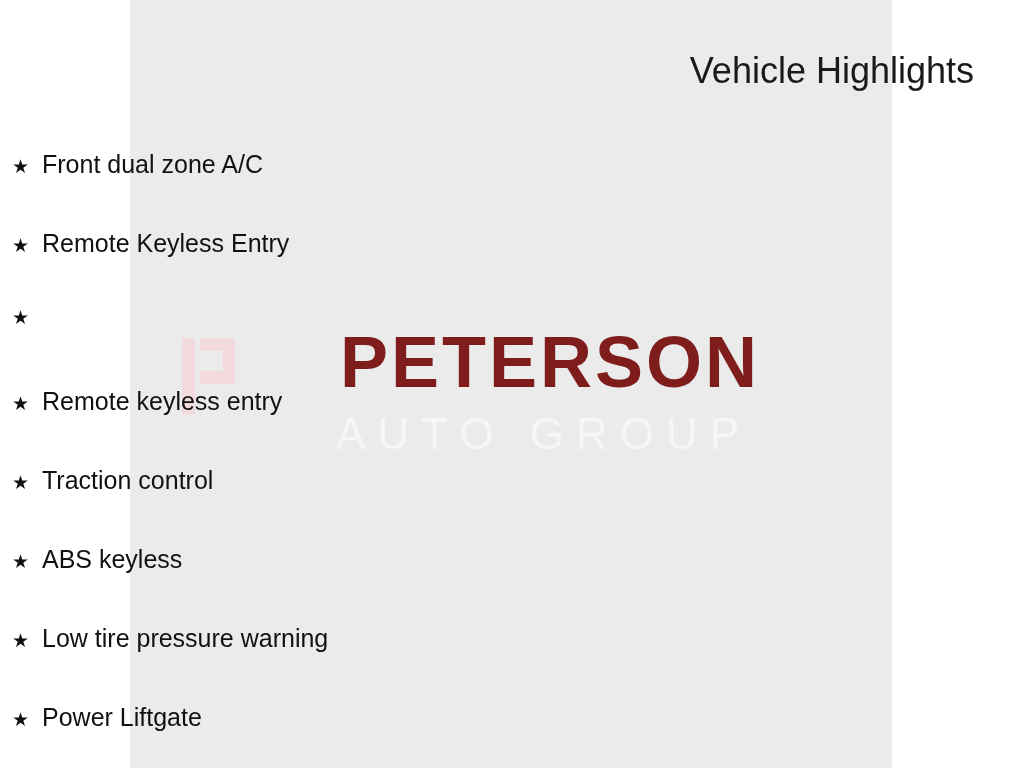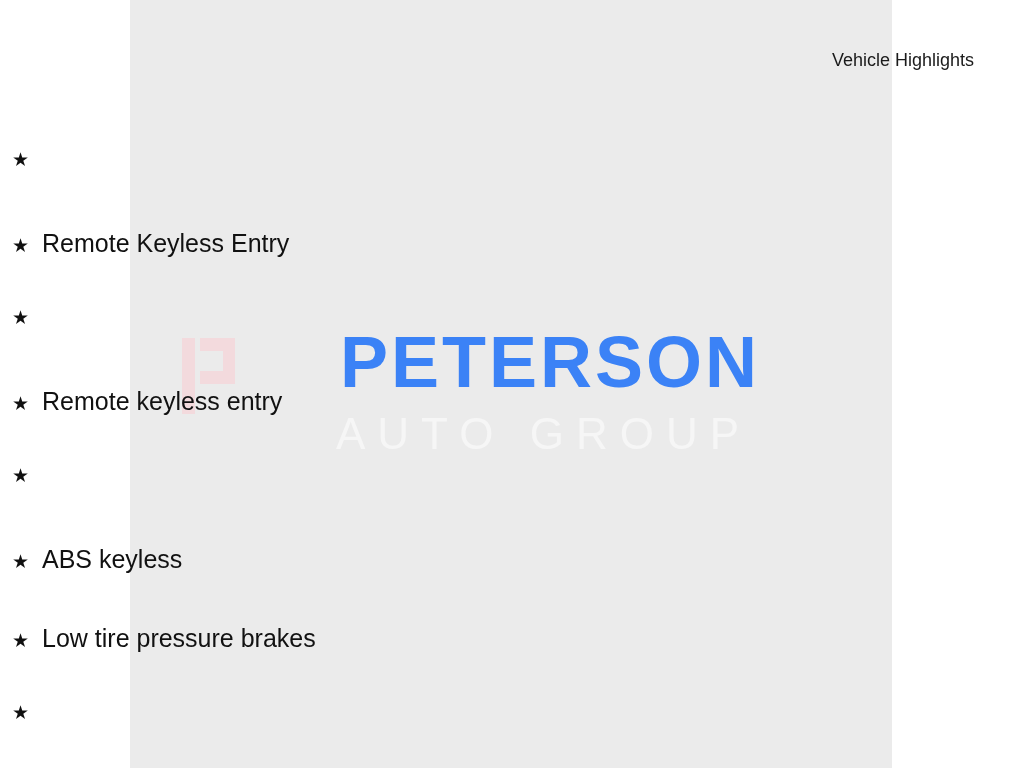--- a/index.html
+++ b/index.html
@@ -54,40 +54,40 @@
   .wm-logo .b2 { left: 22px; top: 0;   width: 34px; height: 13px; }
   .wm-logo .b3 { left: 22px; top: 33px; width: 30px; height: 13px; }
   .wm-logo .b4 { left: 45px; top: 0;   width: 12px; height: 46px; }
   .wm-text-top {
     position: absolute;
     left: 190px;
     top: 6px;
     font-size: 72px;
     letter-spacing: 3px;
     font-weight: 700;
-    color: #3b82f6;
+    color: #7f1d1d;
     line-height: 1;
     white-space: nowrap;
   }
   .wm-text-bottom {
     position: absolute;
     left: 186px;
     top: 92px;
     font-size: 44px;
     letter-spacing: 12px;
     font-weight: 400;
     color: #f6f6f6;
     line-height: 1;
     white-space: nowrap;
   }
   .title {
     position: absolute;
     right: 50px;
     top: 50px;
-    font-size: 18px;
+    font-size: 36px;
     color: #1a1a1a;
     white-space: nowrap;
   }
   .features {
     position: absolute;
     left: 12px;
     top: 150px;
     width: 1000px;
   }
   .feature-row {
@@ -126,49 +126,52 @@
     <div class="wm-text-top">PETERSON</div>
     <div class="wm-text-bottom">AUTO GROUP</div>
   </div>
 
   <div class="title">Vehicle Highlights</div>
 
   <div class="features">
 
     <div class="feature-row">
       <span class="star-icon">★</span>
+      <span class="feature-label">Front dual zone A/C</span>
     </div>
 
     <div class="feature-row">
       <span class="star-icon">★</span>
       <span class="feature-label">Remote Keyless Entry</span>
     </div>
 
     <div class="feature-row">
       <span class="star-icon">★</span>
     </div>
 
     <div class="feature-row">
       <span class="star-icon">★</span>
       <span class="feature-label">Remote keyless entry</span>
     </div>
 
     <div class="feature-row">
       <span class="star-icon">★</span>
+      <span class="feature-label">Traction control</span>
     </div>
 
     <div class="feature-row">
       <span class="star-icon">★</span>
       <span class="feature-label">ABS keyless</span>
     </div>
 
     <div class="feature-row">
       <span class="star-icon">★</span>
-      <span class="feature-label">Low tire pressure brakes</span>
+      <span class="feature-label">Low tire pressure warning</span>
     </div>
 
     <div class="feature-row">
       <span class="star-icon">★</span>
+      <span class="feature-label">Power Liftgate</span>
     </div>
 
   </div>
 
 </div>
 
 </body></html>

